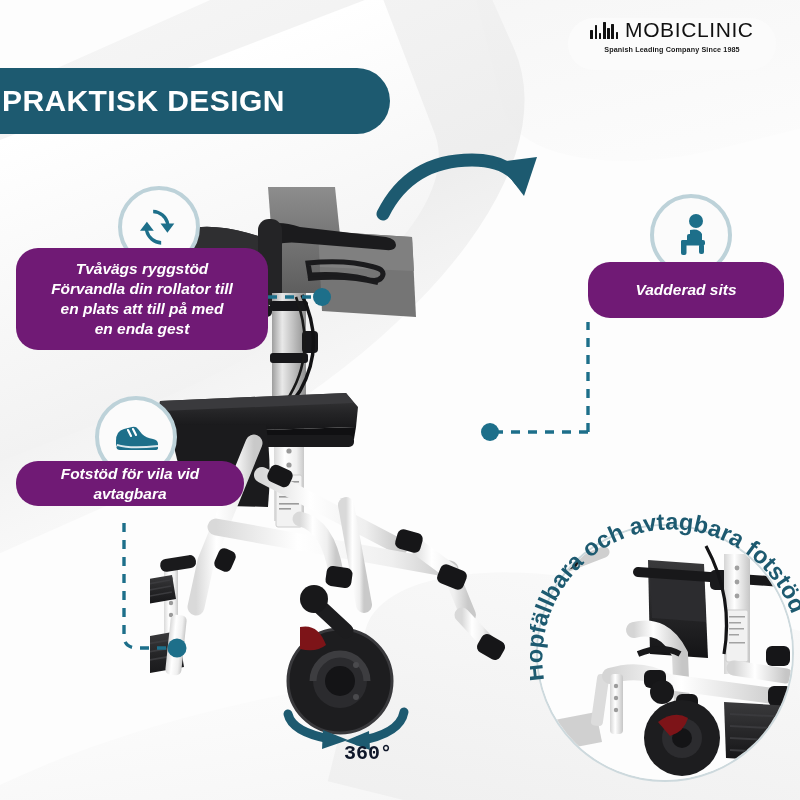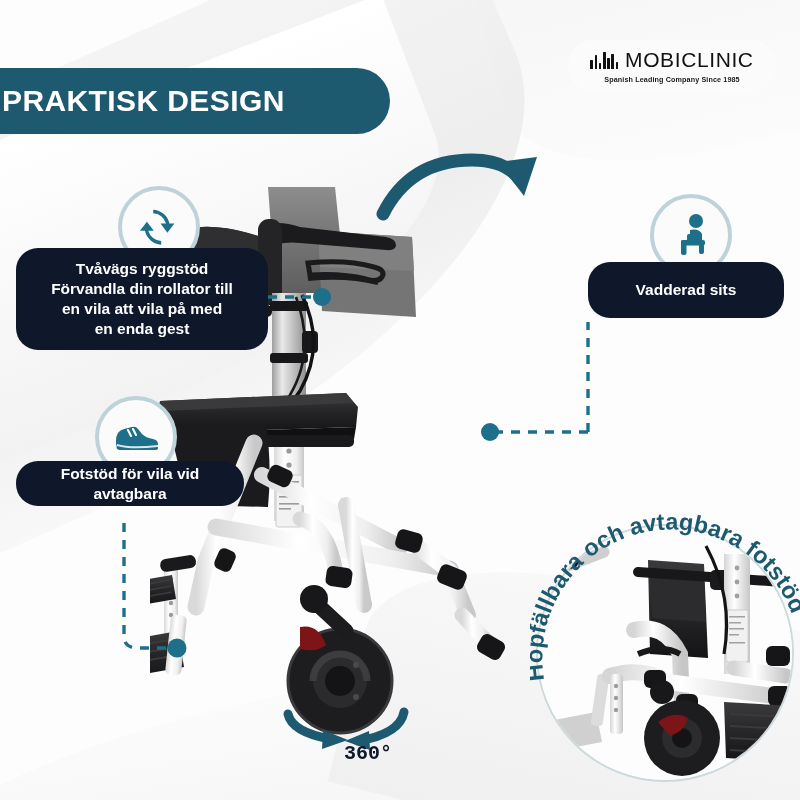--- a/index.html
+++ b/index.html
@@ -66,21 +66,21 @@
   }
 
   
   .logo-plate {
     position: absolute;
     right: 24px; top: 18px;
     width: 208px; height: 52px;
     background: #fbfbfb;
     border-radius: 26px;
     display: flex; flex-direction: column;
-    align-items: center; justify-content: center; margin-top: 22px;
+    align-items: center; 
   }
   .logo-row { display:flex; align-items:center; gap:7px; }
   .logo-mark { display:flex; align-items:flex-end; gap:1.6px; height:17px; }
   .logo-mark i {
     display:block; width:2.6px; background:#111; border-radius:.5px;
   }
   .logo-word {
     font-size: 21px; letter-spacing: .6px; color:#111;
     font-family:"Liberation Sans", sans-serif; font-weight:400;
   }
@@ -105,29 +105,30 @@
     letter-spacing: .4px;
     margin-left: 32px;
   }
 
   
   .photo-wrap { position:absolute; left:150px; top:175px; width:460px; height:560px; }
 
   
   .card {
     position: absolute;
-    background: #0f172a;
+    background: #701a75;
     border-radius: 22px;
     color: #fff;
     text-align: center;
     font-weight: bold;
     display: flex; align-items: center; justify-content: center;
     line-height: 1.28;
     padding: 16px 14px;
     box-sizing: border-box;
+    font-style: italic;
   }
   .card-a { left: 16px; top: 248px; width: 252px; height: 102px; font-size: 15.5px; }
   .card-b { left: 16px; top: 461px; width: 228px; height: 45px; font-size: 15.5px; }
   .card-c { left: 588px; top: 262px; width: 196px; height: 56px; font-size: 15.5px; }
 
   
   .icon-bubble {
     position: absolute;
     border-radius: 50%;
     background: #fbfbfb;
@@ -345,21 +346,21 @@
   <div class="icon-bubble ic-a">
     <svg width="46" height="46" viewBox="0 0 46 46">
       <path d="M23 8 A15 15 0 0 1 37 19 L31 19 L38.5 29 L46 19 L40.6 19 A19 19 0 0 0 23 4 Z" fill="#1d6f8a" transform="translate(-4,2) scale(0.92)"></path>
       <path d="M23 38 A15 15 0 0 1 9 27 L15 27 L7.5 17 L0 27 L5.4 27 A19 19 0 0 0 23 42 Z" fill="#1d6f8a" transform="translate(4,2) scale(0.92)"></path>
     </svg>
   </div>
   <div class="card card-a">
     <span>
       <span>Tvåvägs ryggstöd</span><br>
       <span>Förvandla din rollator till</span><br>
-      <span>en vila att vila på med</span><br>
+      <span>en plats att till på med</span><br>
       <span>en enda gest</span>
     </span>
   </div>
 
   <div class="icon-bubble ic-b">
     <svg width="48" height="40" viewBox="0 0 48 40">
       <path d="M4 24 Q4 14 12 12 L20 10 Q24 9 26 12 L30 17 Q34 21 41 22 Q46 23 46 27 L46 30 Q46 32 43 32 L8 32 Q4 32 4 29 Z" fill="#1d6f8a"></path>
       <path d="M5 27 Q18 31 46 28 L46 30 Q46 32 43 32 L8 32 Q4.4 32 4.2 29.4 Z" fill="#ffffff" opacity=".85"></path>
       <path d="M5.5 29 Q18 33 46 30 L46 31 Q46 33 43 33 L8 33 Q4.6 33 4.6 30.6 Z" fill="#1d6f8a"></path>
       <g stroke="#ffffff" stroke-width="2.1" stroke-linecap="round">

